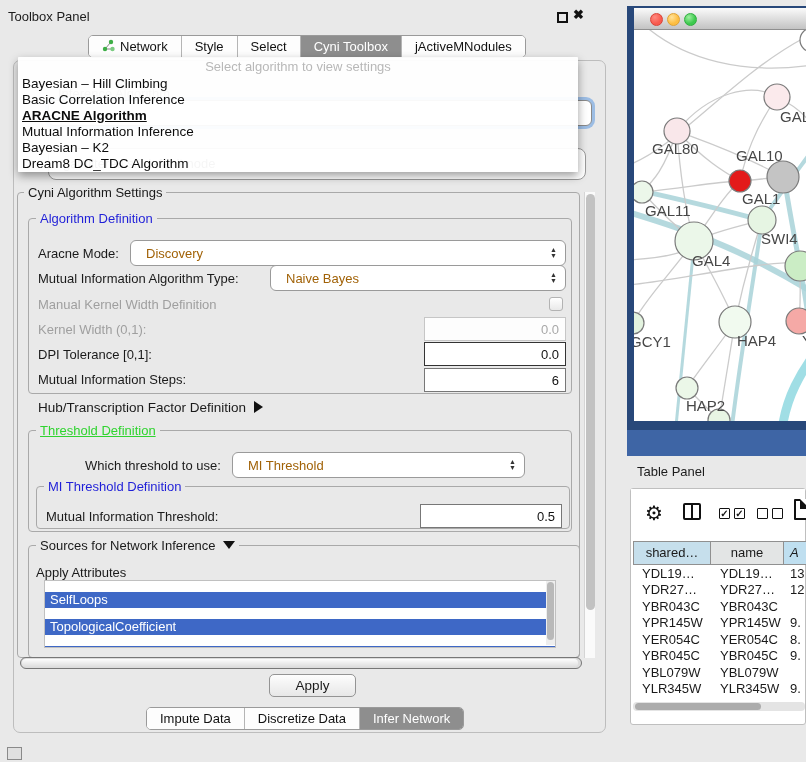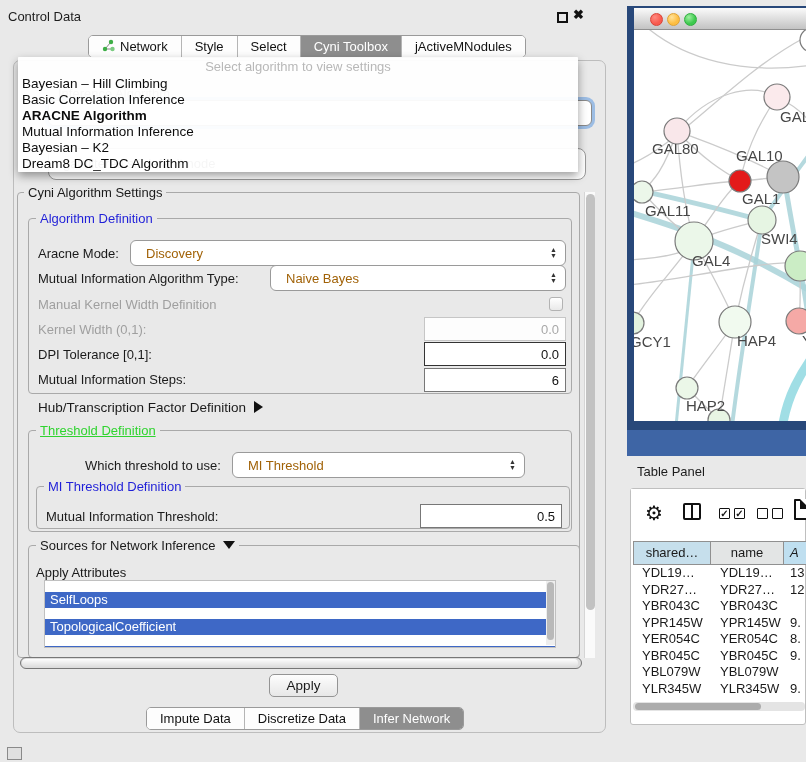--- a/index.html
+++ b/index.html
@@ -28,21 +28,21 @@
   .combo-behind1 { left:48px; top:100px; width:544px; height:26px; background:#fff; border:1px solid #8a8a8a;
                    border-radius:6px; box-shadow:0 0 0 3px rgba(105,160,225,0.6); }
   .combo-behind2 { left:48px; top:148px; width:538px; height:32px; background:#fff; border:1px solid #9a9a9a;
                    border-radius:8px; color:#444; line-height:30px; padding-left:14px; }
 
   .dd-overlay { left:18px; top:57px; width:560px; height:115px; background:rgba(255,255,255,0.95);
                 box-shadow:0 4px 10px rgba(0,0,0,0.38); border-radius:1px; z-index:40; }
   .dd-prompt { position:absolute; left:0; right:0; top:2px; text-align:center; color:#b8b8b8; font-size:13px; }
   #dd-items { position:absolute; left:4px; top:19px; right:4px; }
   .dd-item { height:16px; line-height:16px; font-size:13.5px; color:#0c0c0c; white-space:nowrap; }
-  .dd-item.bold { font-weight:bold; }
+  .dd-item.bold { font-weight:bold;text-decoration:underline; }
 
   .grp { position:absolute; border:1px solid #a9a9a9; border-radius:4px; }
   .legend { position:absolute; background:#E9E9E9; padding:0 4px; font-size:13px; white-space:nowrap; z-index:5; }
   .legend.blue { color:#1F1FD8; }
   .legend.green { color:#2FD42F;text-decoration:underline; }
 
   .lbl { position:absolute; font-weight:normal; font-size:13px; white-space:nowrap; }
   .lbl.dis { color:#9f9f9f; }
 
   .combo { position:absolute; background:#fff; border:1px solid #9a9a9a; border-radius:6px; height:26px;
@@ -68,21 +68,21 @@
 
   #attr-list { left:44px; top:580px; width:512px; height:68px; background:#fff; border:1px solid #c0c0c0; overflow:hidden; }
   .attr-item { height:16px; line-height:16px; background:#3E68C6; color:#fff; padding-left:5px; font-size:13px;margin-top:11px; }
   .attr-item.partial { height:4px; }
   .attr-sb { position:absolute; right:1px; top:1px; width:9px; height:64px; background:#eee; }
   .attr-sb .thumb { position:absolute; left:1px; top:1px; width:7px; height:58px; background:#b9b9b9; border-radius:4px; }
 
   .hsb { left:20px; top:657px; width:562px; height:12px; border:1px solid #777; border-radius:7px; background:#dcdcdc; }
   .hsb .thumb { position:absolute; left:1px; top:1px; height:8px; width:556px; background:linear-gradient(#fdfdfd,#dddddd); border-radius:5px; }
 
-  .apply-btn { left:269px; top:674px; width:69px; height:23px; border:1px solid #949494; border-radius:5px;
+  .apply-btn { left:269px; top:674px; width:87px; height:23px; border:1px solid #949494; border-radius:5px;
                background:linear-gradient(#fdfdfd,#e7e7e7); text-align:center; line-height:21px; font-size:13.5px; }
 
   .corner-icon { left:7px; top:747px; width:15px; height:13px; border:1px solid #8a8a8a; background:#e0e0e0; }
 
   
   .desktop-blue { left:627px; top:425px; width:179px; height:31px; background:#3E65A5; }
   .net-win { left:627px; top:6px; width:179px; height:424px; background:#28487A; padding:2px 0 8px 7px; }
   .net-title { height:22px; background:linear-gradient(#fafafa,#c3c3c3); border-bottom:1px solid #8f8f8f;
                position:relative; }
   .tl { position:absolute; top:5px; width:13px; height:13px; border-radius:50%; }
@@ -104,34 +104,34 @@
   .docicon { position:absolute; left:163px; top:10px; width:16px; height:21px; border:2px solid #111; border-radius:1px; background:#fff; }
   .docicon:before { content:""; position:absolute; right:-2px; top:-2px; border:5px solid #fff; border-left-color:#111; border-bottom-color:#111; }
 
   #tbl-head { position:absolute; left:2px; top:52px; display:flex; height:24px; }
   .th { border:1px solid #909090; border-left:none; font-size:13px; text-align:center; line-height:22px;
         overflow:hidden; white-space:nowrap; }
   .th.c0 { width:78px; background:#C6DFEC; border-left:1px solid #909090; }
   .th.c1 { width:73px; background:#E3E5E5; }
   .th.c2 { width:23px; background:#BFDFF0; font-style:italic; text-align:left; padding-left:6px; }
   #tbl-body { position:absolute; left:2px; top:76px; width:174px; height:134px; overflow:hidden; }
-  .tr { display:flex; height:16.5px; line-height:16px; }
+  .tr { display:flex; height:16.5px; line-height:16px;align-items:flex-end; }
   .td { overflow:hidden; white-space:nowrap; font-size:13px; }
   .td.c0 { width:78px; padding-left:9px; }
   .td.c1 { width:73px; padding-left:9px; }
   .td.c2 { width:23px; padding-left:6px; }
   .tp-hsb { position:absolute; left:2px; top:213px; width:172px; height:9px; background:#e4e4e4; border-radius:4px; }
   .tp-hsb .thumb { position:absolute; left:2px; top:1px; width:126px; height:7px; background:#acacac; border-radius:4px; }
 </style>
 </head>
 <body>
 
 <div class="app">
 
-  <div class="abs cp-title">Control Data</div>
+  <div class="abs cp-title">Toolbox Panel</div>
   <div class="abs float-btn"></div>
   <div class="abs close-btn">✖</div>
 
   <div class="abs seg-ctl" id="top-tabs">
       <div class="seg">
         <span><svg width="13" height="13" viewBox="0 0 13 13">
             <line x1="3" y1="10" x2="9" y2="3" stroke="#888" stroke-width="1"></line>
             <line x1="3" y1="10" x2="10" y2="10" stroke="#888" stroke-width="1"></line>
             <circle cx="3" cy="10" r="2.2" fill="#3DAE46"></circle>
             <circle cx="9" cy="3" r="2.2" fill="#3DAE46"></circle>

